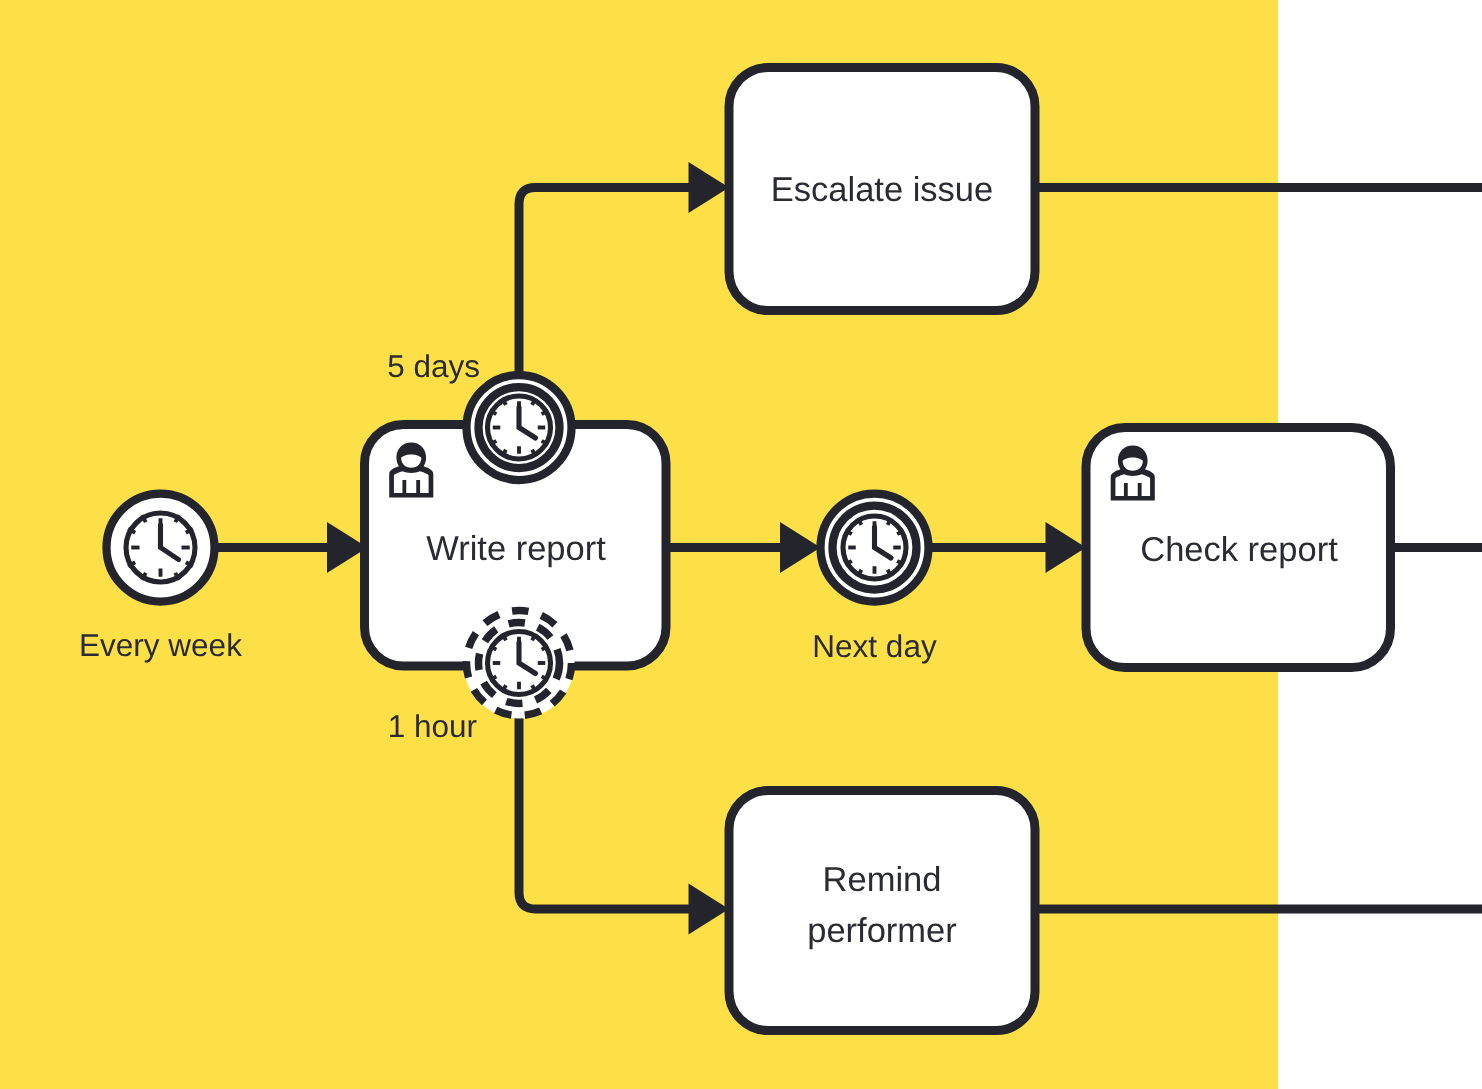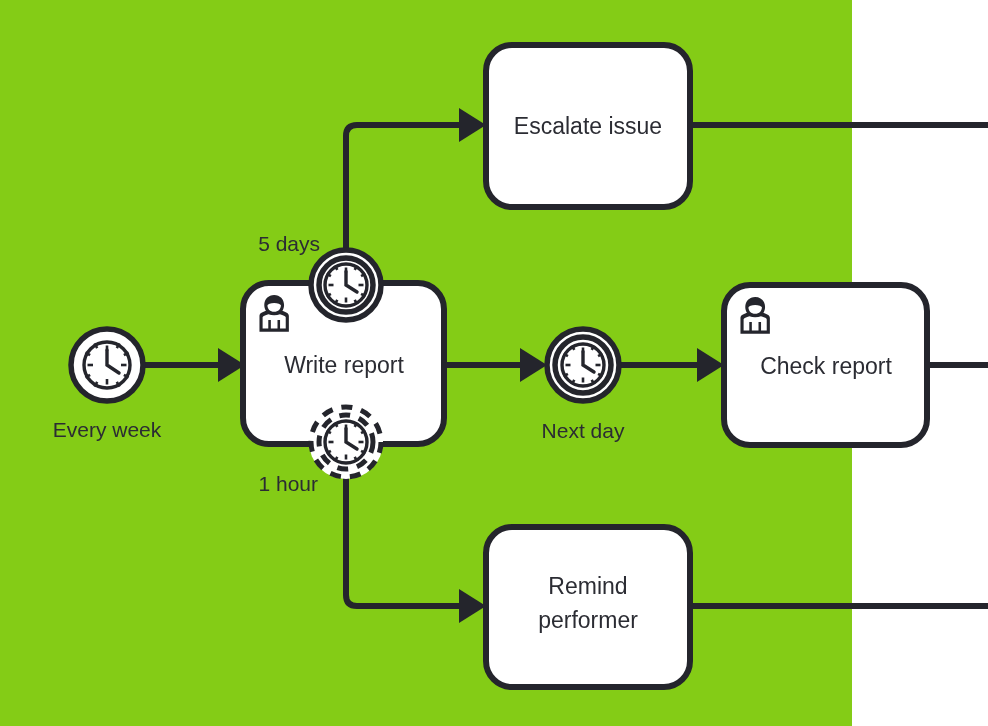--- a/index.html
+++ b/index.html
@@ -10,21 +10,21 @@
   body {
     width: 988px;
     height: 726px;
     overflow: hidden;
     font-family: "Liberation Sans", sans-serif;
   }
   #canvas {
     position: relative;
     width: 852px;
     height: 726px;
-    background: #84cc16;
+    background: #fde047;
   }
   svg#diagram {
     display: block;
     width: 988px;
     height: 726px;
   }
   .task-box {
     fill: #ffffff;
     stroke: #24252c;
     stroke-width: 6;

